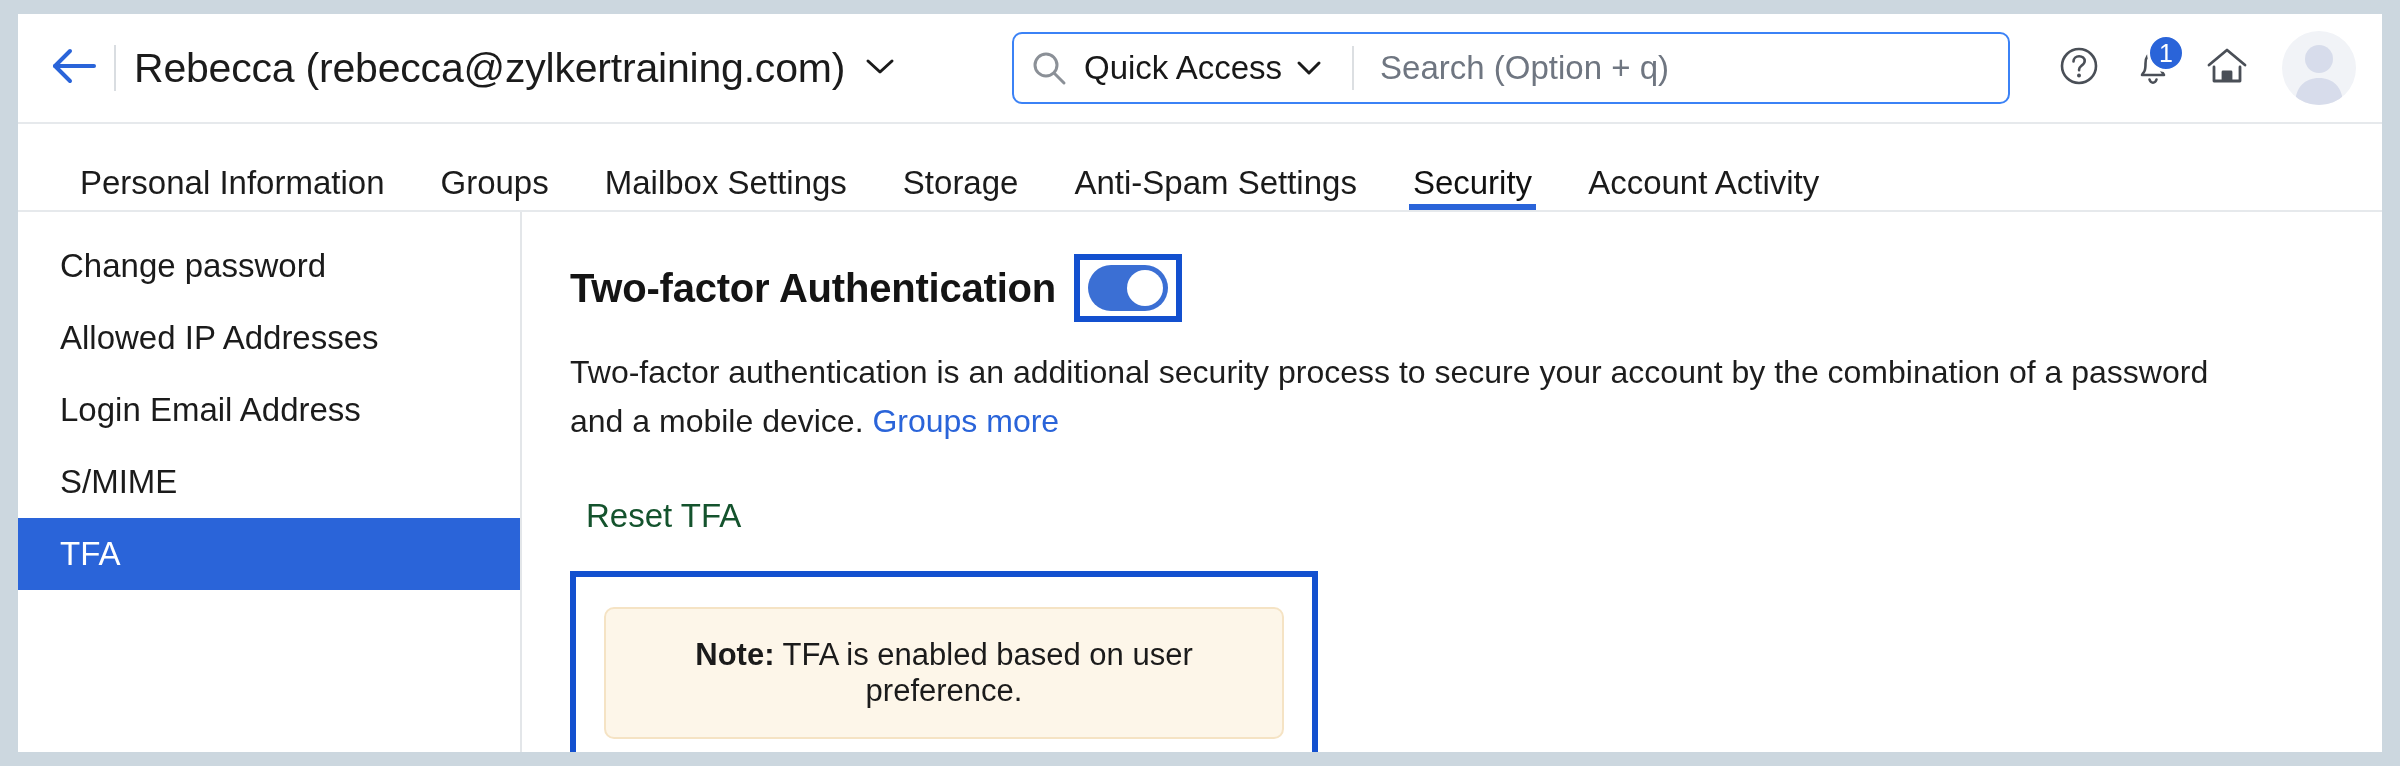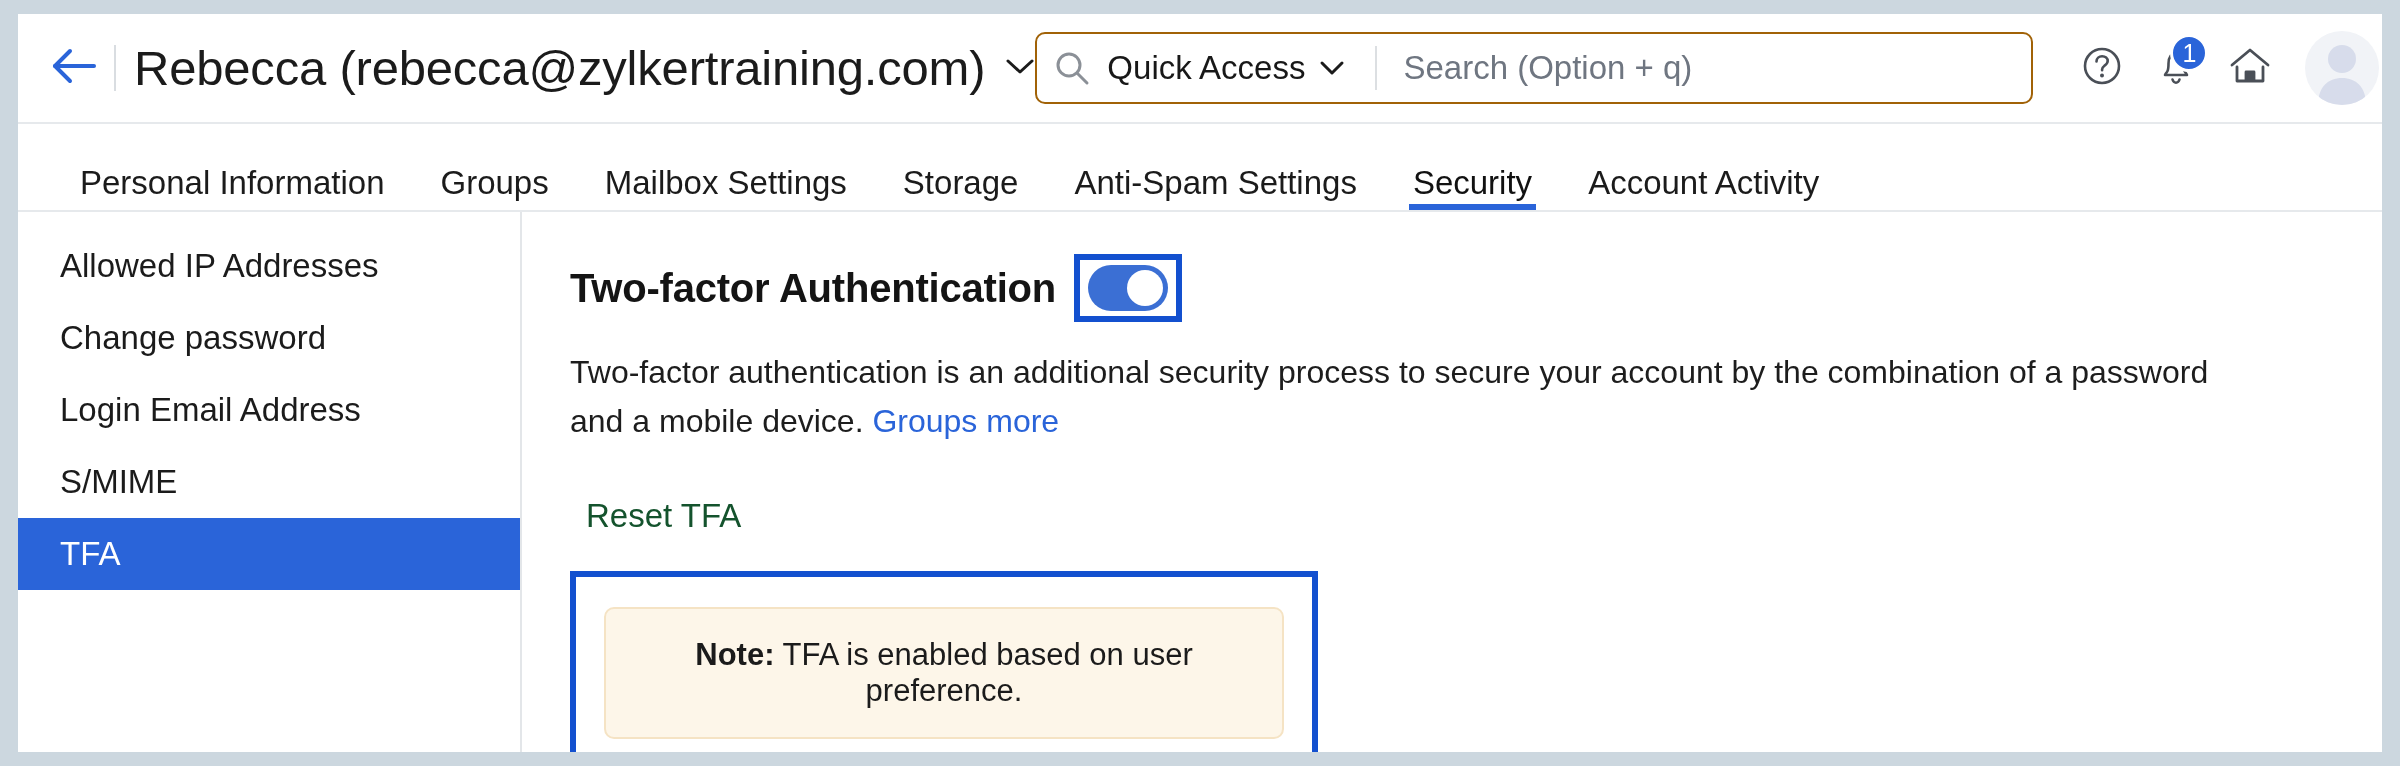--- a/index.html
+++ b/index.html
@@ -32,36 +32,36 @@
     cursor: pointer;
     flex: 0 0 auto;
   }
   .hdr-divider {
     width: 2px; height: 46px;
     background: #d9dde1;
     margin: 0 18px 0 14px;
     flex: 0 0 auto;
   }
   .acct-title {
-    font-size: 49px;
+    font-size: 41px;
     color: #1b1b1b;
     white-space: nowrap;
     letter-spacing: -0.2px;
   }
   .acct-caret {
     margin-left: 20px;
     display: inline-flex; align-items: center;
     cursor: pointer;
   }
   .hdr-spacer { flex: 1 1 auto; }
 
   
   .searchbar {
     width: 998px; height: 72px;
-    border: 2px solid #a16207;
+    border: 2px solid #3b82f6;
     border-radius: 10px;
     display: flex; align-items: center;
     flex: 0 0 auto;
     background: #fff;
   }
   .search-icon-wrap {
     width: 70px; display:flex; align-items:center; justify-content:center;
     flex: 0 0 auto;
   }
   .quick-access {
@@ -357,24 +357,24 @@
       </div>
     <div class="tab">
         <span>Account Activity</span>
       </div>
   </div>
 
   <div class="body">
 
     <div class="sidebar">
       <div class="side-item">
+          <span>Change password</span>
+        </div>
+      <div class="side-item">
           <span>Allowed IP Addresses</span>
-        </div>
-      <div class="side-item">
-          <span>Change password</span>
         </div>
       <div class="side-item">
           <span>Login Email Address</span>
         </div>
       <div class="side-item">
           <span>S/MIME</span>
         </div>
       <div class="side-item active">
           <span>TFA</span>
         </div>

